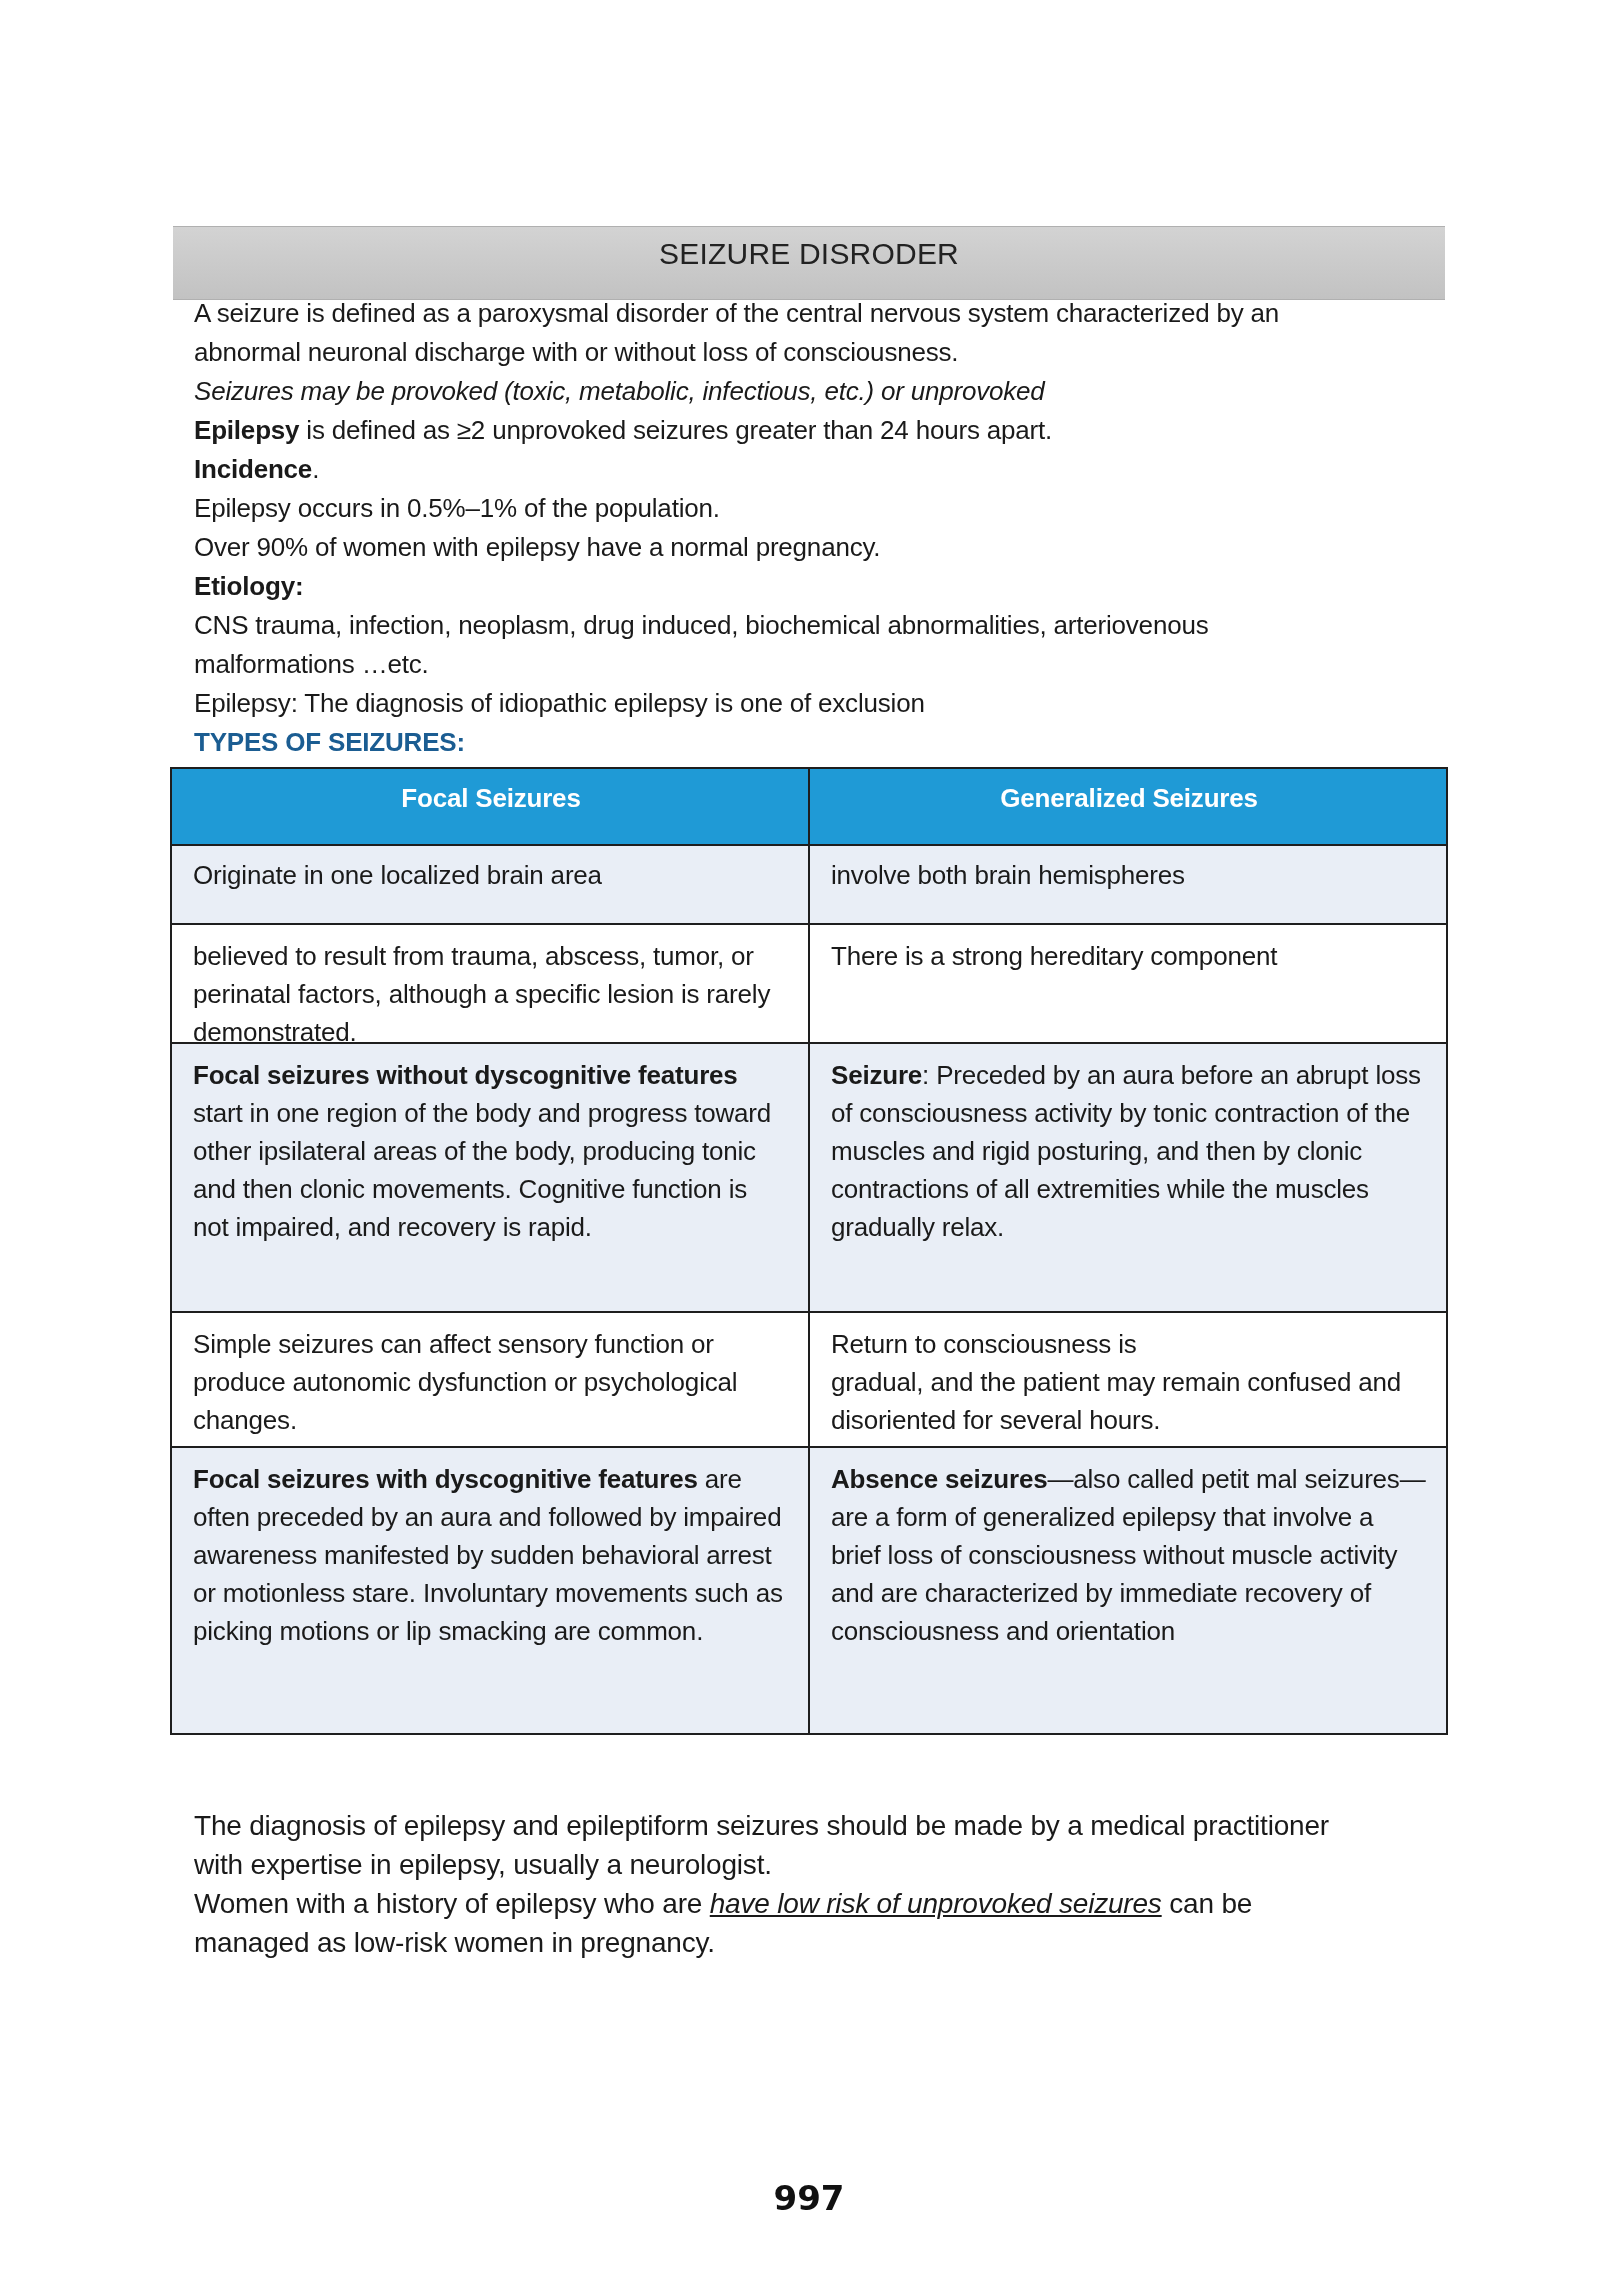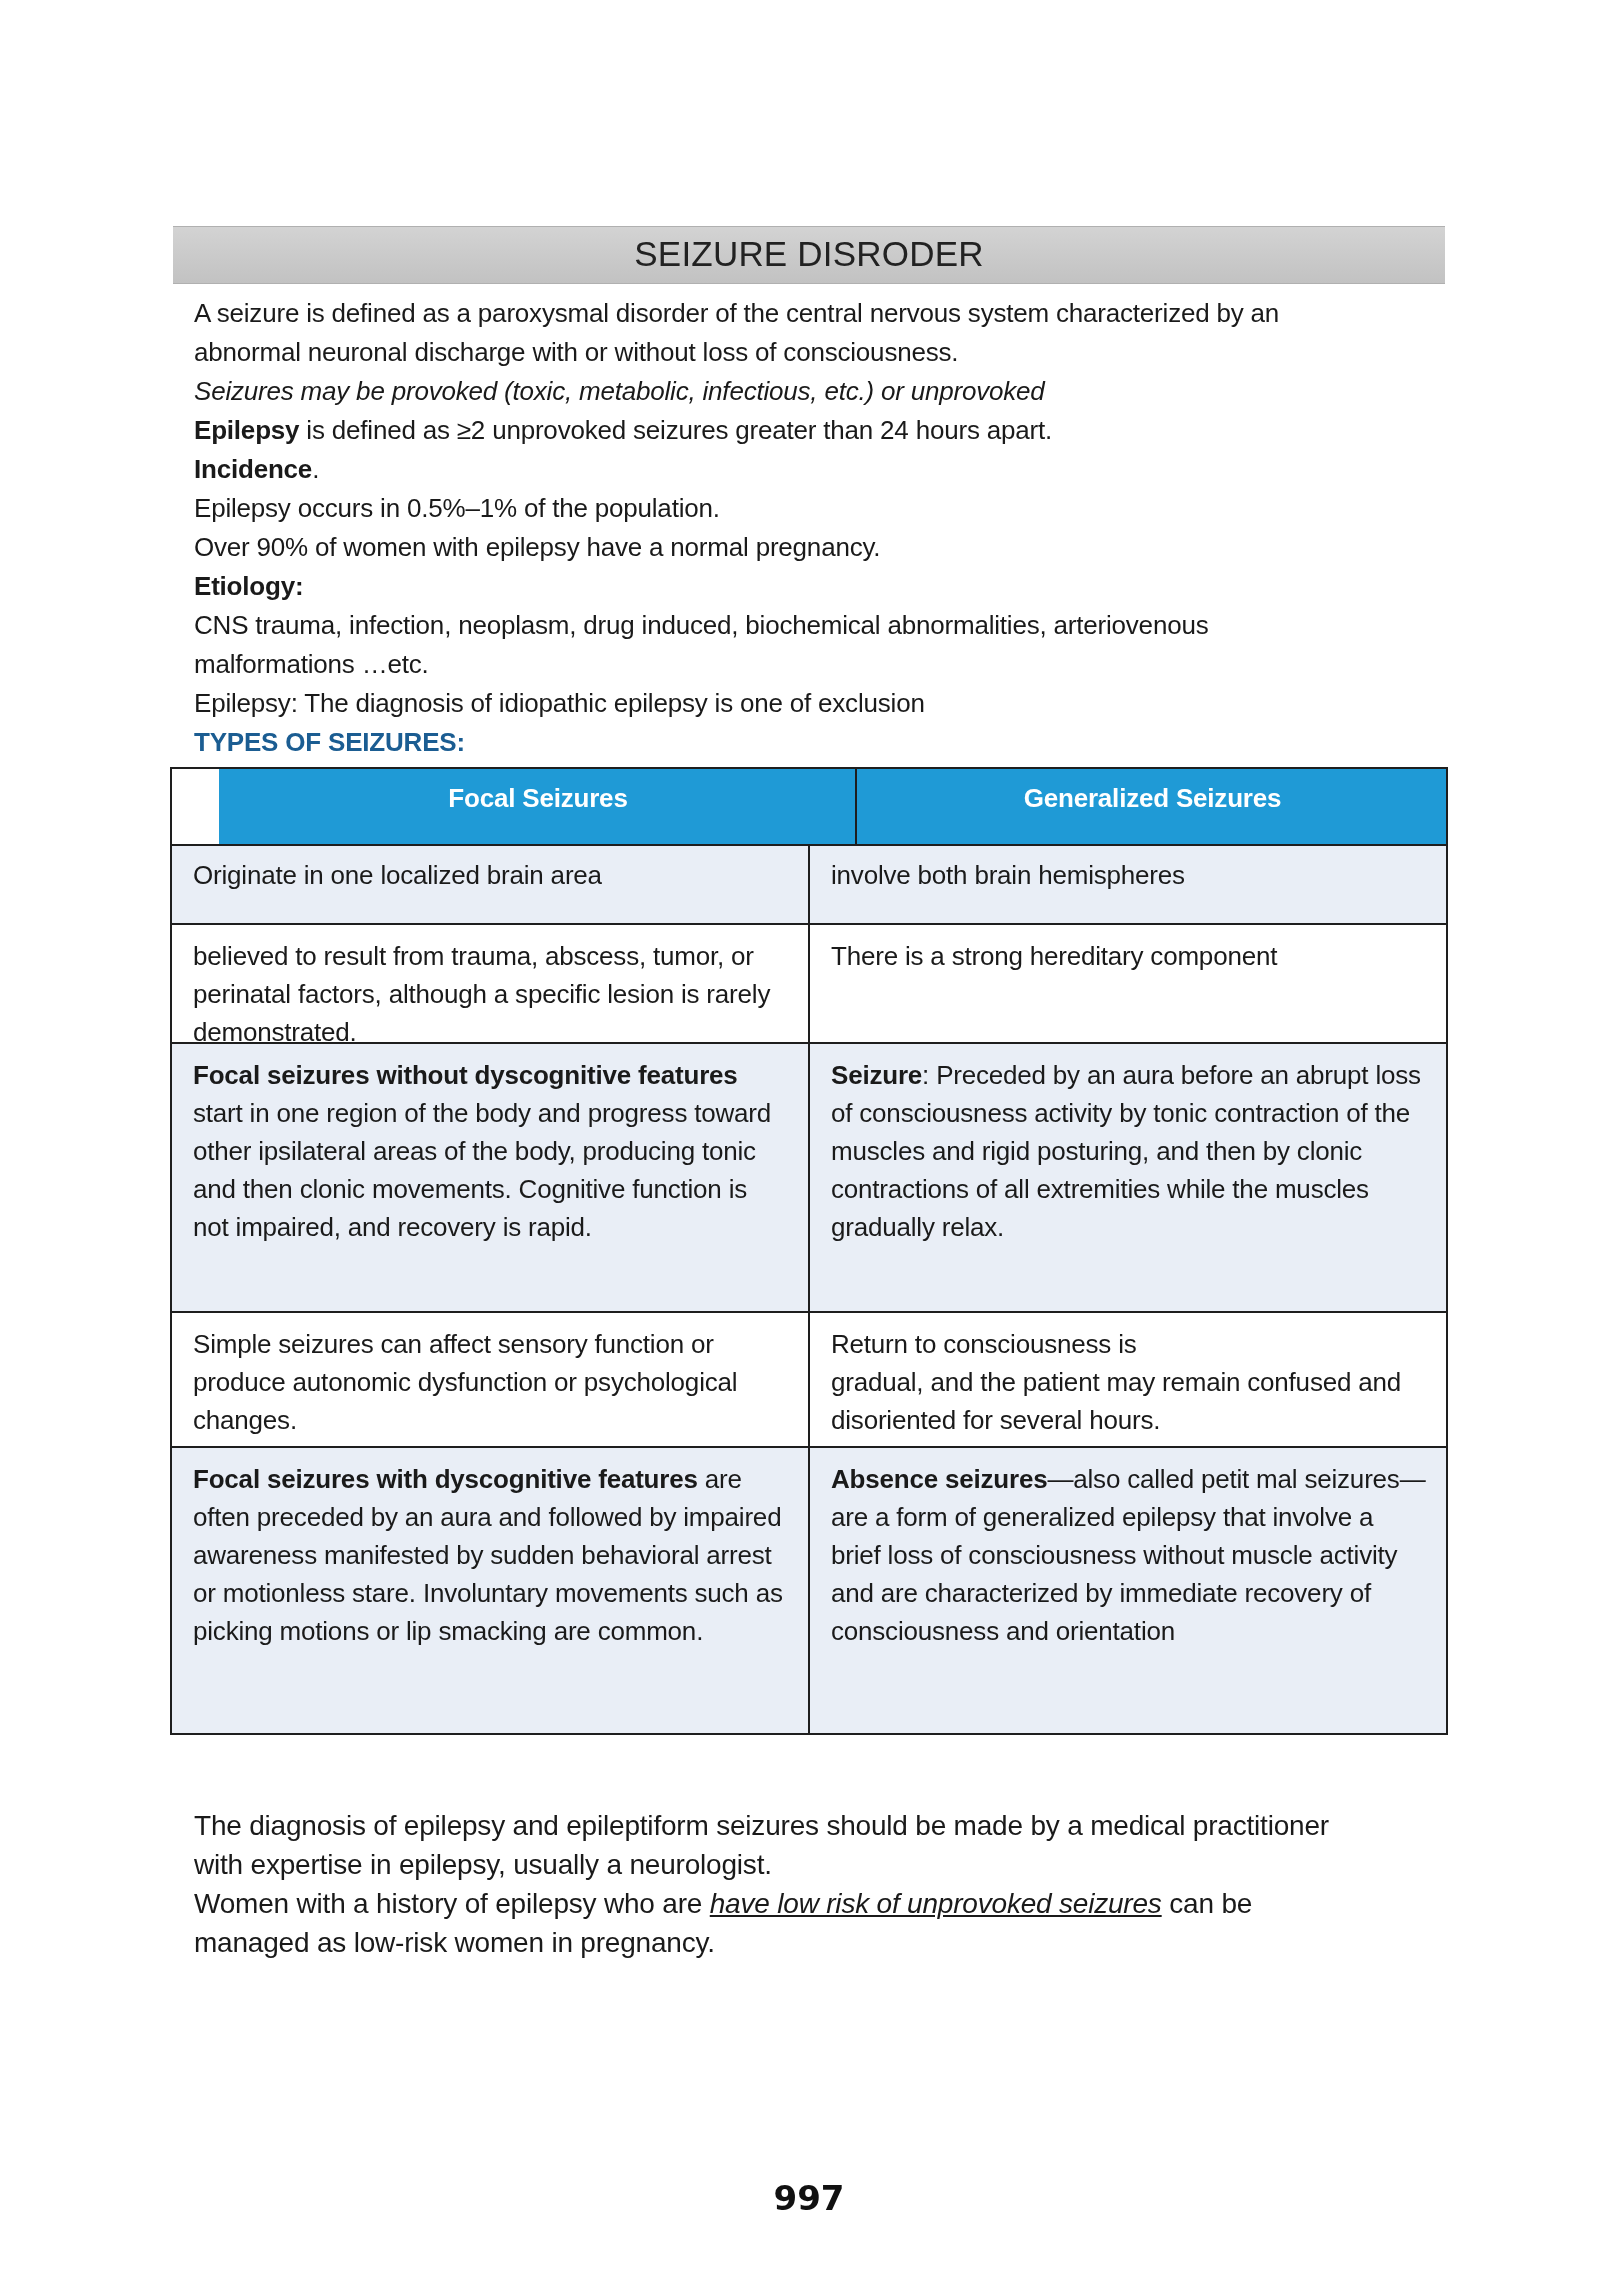--- a/index.html
+++ b/index.html
@@ -1,41 +1,41 @@
 <!DOCTYPE html>
 <html><head>
 <meta charset="utf-8">
 <style>
   html, body { margin: 0; padding: 0; background: #ffffff; }
   body { width: 1618px; height: 2273px; position: relative; overflow: hidden;
          font-family: "Liberation Sans", "DejaVu Sans", sans-serif; color: #1a1a1a; }
   .page { position: absolute; left: 0; top: 0; width: 1618px; height: 2273px; }
   .title-bar {
-    position: absolute; left: 173px; top: 226px; width: 1272px; height: 58px;
+    position: absolute; left: 173px; top: 226px; width: 1272px; height: 74px;
     background: linear-gradient(#d3d3d3, #c2c2c2);
     border-top: 1.9px solid #b0b0b0; border-bottom: 1.9px solid #b0b0b0;
     box-sizing: border-box; text-align: center;
-    font-size: 35px; line-height: 54px; color: #222; letter-spacing: 0.2px;
+    font-size: 30px; line-height: 54px; color: #222; letter-spacing: 0.2px;
   }
   .intro {
     position: absolute; left: 194px; top: 294px; width: 1252px;
     font-size: 26px; line-height: 39px; letter-spacing: -0.2px;
   }
   .intro .line { display: block; white-space: nowrap; }
   .intro .i { font-style: italic; }
   .intro b { font-weight: bold; }
   .types-heading { color: #1b5d92; font-weight: bold; }
 
   .table {
     position: absolute; left: 170px; top: 767px; width: 1278px;
     border: 2.9px solid #1e1e1e; box-sizing: border-box;
     font-size: 26px; line-height: 38px; letter-spacing: -0.2px;
   }
   .row { display: flex; border-top: 2.9px solid #1e1e1e; }
-  .row:first-child { border-top: none; margin-left: 47px; }
+  .row:first-child { border-top: none; }
   .cell { box-sizing: border-box; padding: 5.7px 19px 5.7px 21px; }
   .cell.left { width: 638px; border-right: 2.9px solid #1e1e1e; }
   .cell.right { flex: 1; }
   .row.head { background: #1f9ad6; color: #ffffff; font-weight: bold; height: 75px; }
   .row.head .cell { text-align: center; padding-top: 9.6px; }
   .row.shade { background: #e9eef6; }
   .row.white { background: #ffffff; }
   .r1 { height: 77px; }
   .r2 { height: 117px; }
   .r3 { height: 267px; }

